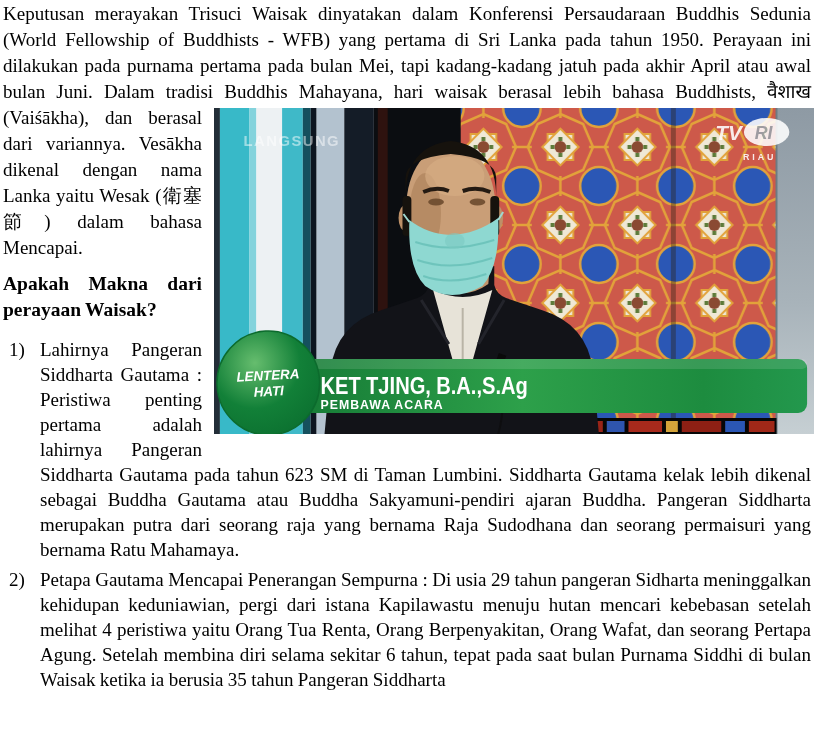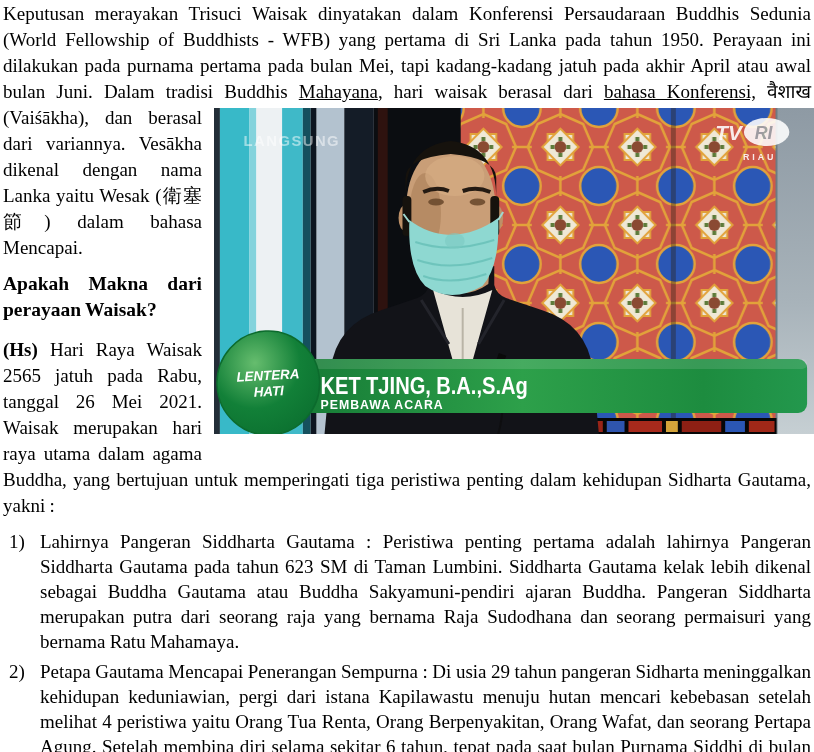--- a/index.html
+++ b/index.html
@@ -4,21 +4,21 @@
 <style>
   html,body{margin:0;padding:0;}
   body{
     width:814px;height:752px;overflow:hidden;background:#ffffff;color:#000;
     font-family:"Liberation Serif","DejaVu Sans",serif;
     font-size:19px;line-height:26px;word-spacing:-0.4px;
   }
   .doc{padding:1px 3px 0 3px;text-align:justify;}
   p{margin:0 0 10px 0;}
   p.heading{font-weight:bold;font-size:19.5px;margin:0 0 14px 0;}
-  span.u{text-decoration:underline;}
+  span.u{}
   span.i{}
   span.b{font-weight:bold;}
   .tv-figure{
     float:right;width:600px;height:326px;margin:3px -3px 8px 12px;
     display:block;
   }
   .tv-figure svg{display:block;width:100%;height:100%;}
   .list-item{position:relative;padding-left:37px;margin:0 0 5px 0;line-height:25px;}
   .list-marker{position:absolute;left:6px;top:0;}
   svg text{font-family:"Liberation Sans","DejaVu Sans",sans-serif;}
@@ -148,25 +148,24 @@
       </g>
       <text x="108" y="301" font-size="12.5" font-weight="bold" letter-spacing="1" fill="#ffffff">PEMBAWA ACARA</text>
     </g>
 
     <g transform="translate(55,275) rotate(-3)">
       <circle r="52" fill="url(#grnRad)" stroke="#0c6b2d" stroke-width="1.5"></circle>
       <text x="0" y="-3" font-size="13.5" font-weight="bold" font-style="italic" fill="#ffffff" text-anchor="middle">LENTERA</text>
       <text x="0" y="13" font-size="13.5" font-weight="bold" font-style="italic" fill="#ffffff" text-anchor="middle">HATI</text>
     </g>
   </svg>
-      </span><span><span>dari </span><span class="u">bahasa Konferensi,</span><span> वैशाख (</span><span class="i">Vaiśākha</span><span>), dan berasal dari variannya. Vesākha dikenal dengan nama </span><span class="i">Lanka</span><span> yaitu </span><span class="i">Wesak</span><span> (衛塞節) dalam bahasa Mencapai.</span></span></p>
+      </span><span><span>lebih </span><span class="u">bahasa Buddhists,</span><span> वैशाख (</span><span class="i">Vaiśākha</span><span>), dan berasal dari variannya. Vesākha dikenal dengan nama </span><span class="i">Lanka</span><span> yaitu </span><span class="i">Wesak</span><span> (衛塞節) dalam bahasa Mencapai.</span></span></p>
 
   <p class="heading">Apakah Makna dari perayaan Waisak?</p>
 
-  <p class="body-text"><span class="b">(Hs)</span><span> Hari Raya Waisak 2565 jatuh pada Rabu, tanggal 26 Mei 2021. Waisak merupakan hari raya utama dalam agama Buddha, yang bertujuan untuk memperingati tiga peristiwa penting dalam kehidupan Sidharta Gautama, yakni :</span></p>
 
   <div class="list-item">
     <span class="list-marker">1)</span>
     <span>Lahirnya Pangeran Siddharta Gautama : Peristiwa penting pertama adalah lahirnya Pangeran Siddharta Gautama pada tahun 623 SM di Taman Lumbini. Siddharta Gautama kelak lebih dikenal sebagai Buddha Gautama atau Buddha Sakyamuni-pendiri ajaran Buddha. Pangeran Siddharta merupakan putra dari seorang raja yang bernama Raja Sudodhana dan seorang permaisuri yang bernama Ratu Mahamaya.</span>
   </div>
 
   <div class="list-item">
     <span class="list-marker">2)</span>
     <span>Petapa Gautama Mencapai Penerangan Sempurna : Di usia 29 tahun pangeran Sidharta meninggalkan kehidupan keduniawian, pergi dari istana Kapilawastu menuju hutan mencari kebebasan setelah melihat 4 peristiwa yaitu Orang Tua Renta, Orang Berpenyakitan, Orang Wafat, dan seorang Pertapa Agung. Setelah membina diri selama sekitar 6 tahun, tepat pada saat bulan Purnama Siddhi di bulan Waisak ketika ia berusia 35 tahun Pangeran Siddharta</span>
   </div>

